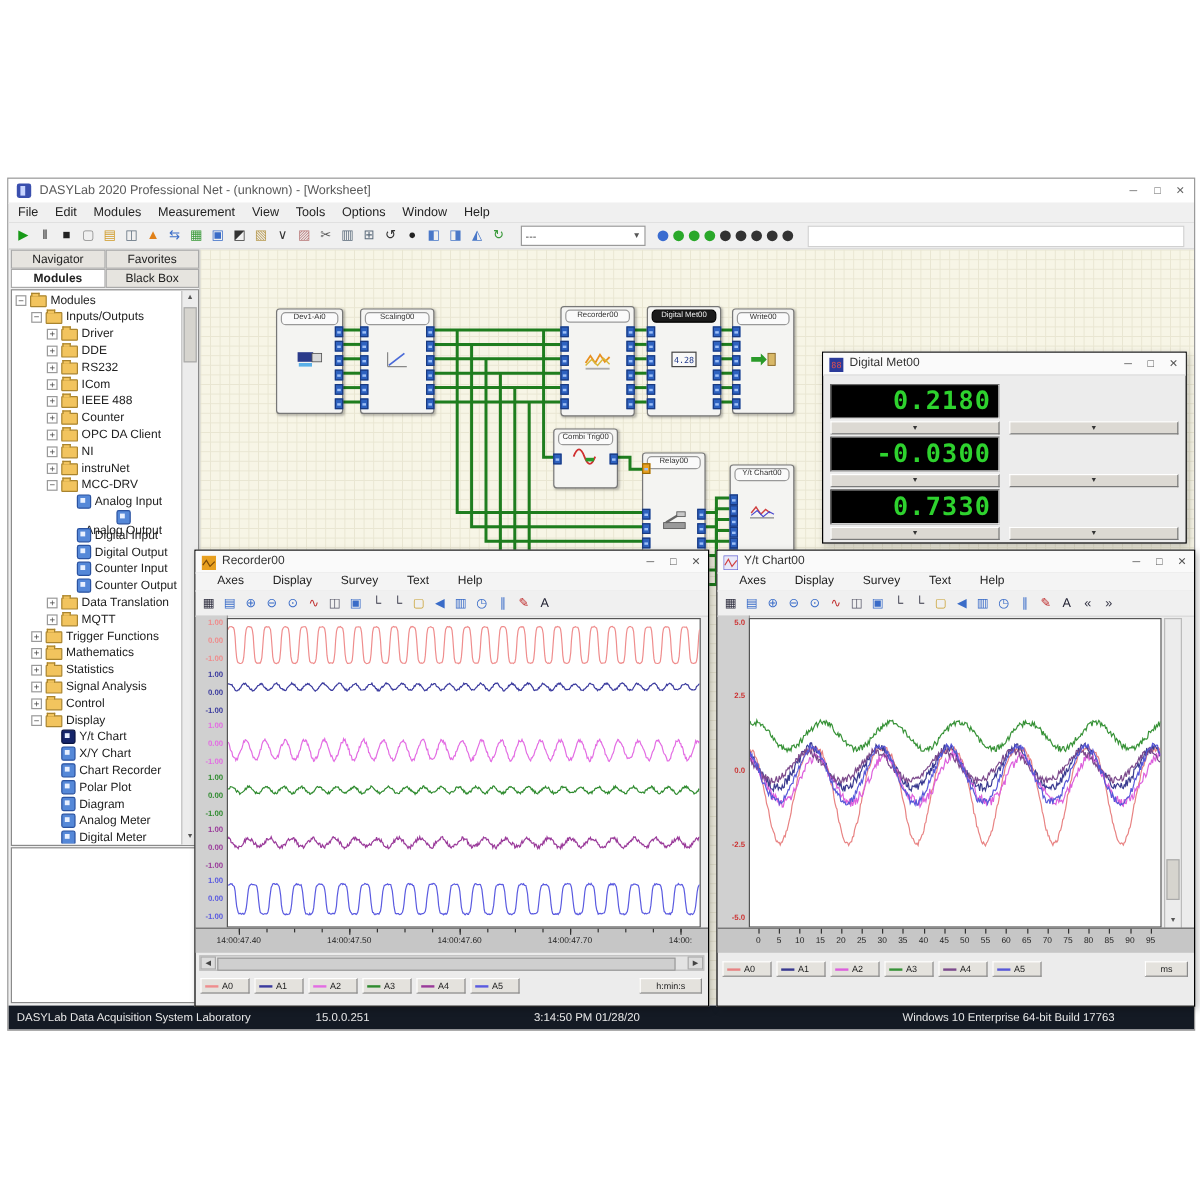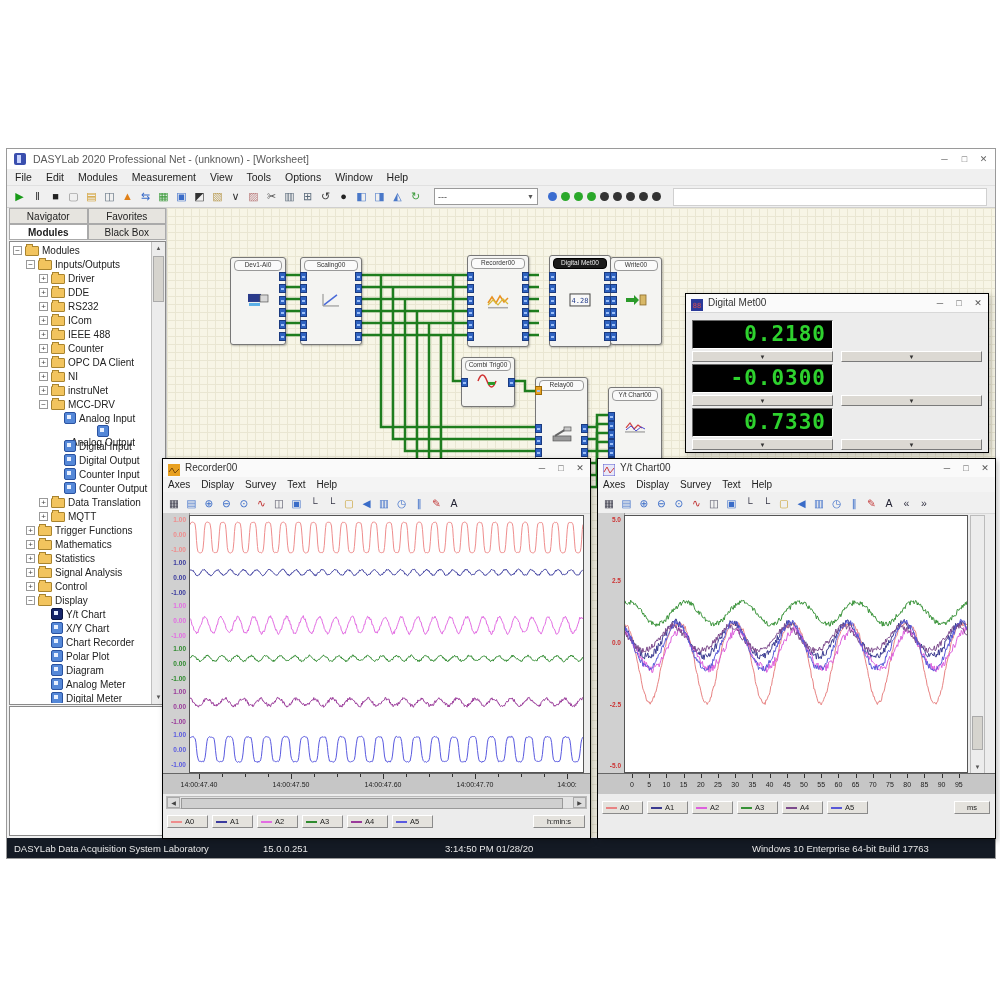--- a/index.html
+++ b/index.html
@@ -55,21 +55,21 @@
   .port:after{content:"";position:absolute;left:1px;top:3px;width:3px;height:2px;background:#9ec0f8;}
   .port.ctrl{background:#e8a020;border-color:#9a6a08;}
   .bicon{position:absolute;left:50%;top:50%;transform:translate(-50%,-46%);}
   
   .fwin{position:absolute;background:#ececec;border:1px solid #000000;box-shadow:2px 2px 6px rgba(0,0,0,0.25);}
   .ftitle{position:absolute;left:0;top:0;right:0;height:18px;background:#fafafa;border-bottom:1px solid #d8d8d8;}
   .ftitle .t{position:absolute;left:22px;top:3px;font-size:10px;color:#333;white-space:nowrap;}
   .fico{position:absolute;left:5px;top:3px;width:12px;height:12px;border-radius:1px;}
   .fbtn{position:absolute;top:2px;width:16px;height:14px;text-align:center;font-size:9px;color:#555;line-height:14px;}
   .fmenu{position:absolute;left:0;right:0;height:15px;background:#f4f4f4;display:flex;align-items:center;padding-left:5px;border-bottom:1px solid #e4e4e4;}
-  .fmenu span{font-size:10px;color:#222;margin-right:11px;}
+  .fmenu span{font-size:10px;color:#222;margin-right:11px;margin-left:13px;}
   .ftb{position:absolute;left:0;right:0;height:21px;background:#f0f0f0;border-bottom:1px solid #d8d8d8;display:flex;align-items:center;padding-left:4px;}
   .ftb .tbi{width:14px;height:14px;line-height:14px;font-size:10.5px;margin-right:3.5px;}
   .axstrip{position:absolute;background:#d0d0d0;border-right:1px solid #9a9a9a;}
   .plot{position:absolute;background:#fff;border:1px solid #555;box-sizing:border-box;}
   .ylbl{position:absolute;font-size:6.5px;font-weight:bold;text-align:right;width:22px;line-height:7px;}
   .xstrip{position:absolute;background:#c6c6c6;border-top:1px solid #666;}
   .xlbl{position:absolute;top:7px;font-size:7px;color:#222;white-space:nowrap;transform:translateX(-50%);}
   .xtick{position:absolute;top:0;width:1px;height:4px;background:#333;}
   .hscroll{position:absolute;height:13px;background:#e3e3e3;border:1px solid #bbb;box-sizing:border-box;}
   .harrow{position:absolute;top:0;width:13px;height:11px;background:#dcdcdc;border:1px solid #aaa;font-size:6px;text-align:center;line-height:11px;color:#444;box-sizing:border-box;}
@@ -423,21 +423,21 @@
         <span class="port" style="right: -1px; top: 40px;"></span>
         <span class="port" style="right: -1px; top: 52px;"></span>
         <span class="port" style="right: -1px; top: 64px;"></span>
         <span class="port" style="right: -1px; top: 76px;"></span>
         <span class="bicon"><svg width="26" height="20" viewBox="0 0 24 20">
             <polyline points="2,13 6,7 10,13 14,6 18,12 22,8" stroke="#e89020" stroke-width="1.5" fill="none"></polyline>
             <polyline points="2,15 7,10 12,15 17,9 22,14" stroke="#d8b838" stroke-width="1.2" fill="none"></polyline>
             <rect x="2" y="17" width="20" height="1.5" fill="#aaa"></rect>
           </svg></span>
       </div>
-      <div class="block" style="left: 382px; top: 47px; width: 60px; height: 90px;">
+      <div class="block" style="left: 372px; top: 47px; width: 60px; height: 90px;">
         <div class="btitle dark">Digital Met00</div>
         <span class="port" style="left: -1px; top: 16px;"></span>
         <span class="port" style="left: -1px; top: 28px;"></span>
         <span class="port" style="left: -1px; top: 40px;"></span>
         <span class="port" style="left: -1px; top: 52px;"></span>
         <span class="port" style="left: -1px; top: 64px;"></span>
         <span class="port" style="left: -1px; top: 76px;"></span>
         <span class="port" style="right: -1px; top: 16px;"></span>
         <span class="port" style="right: -1px; top: 28px;"></span>
         <span class="port" style="right: -1px; top: 40px;"></span>

